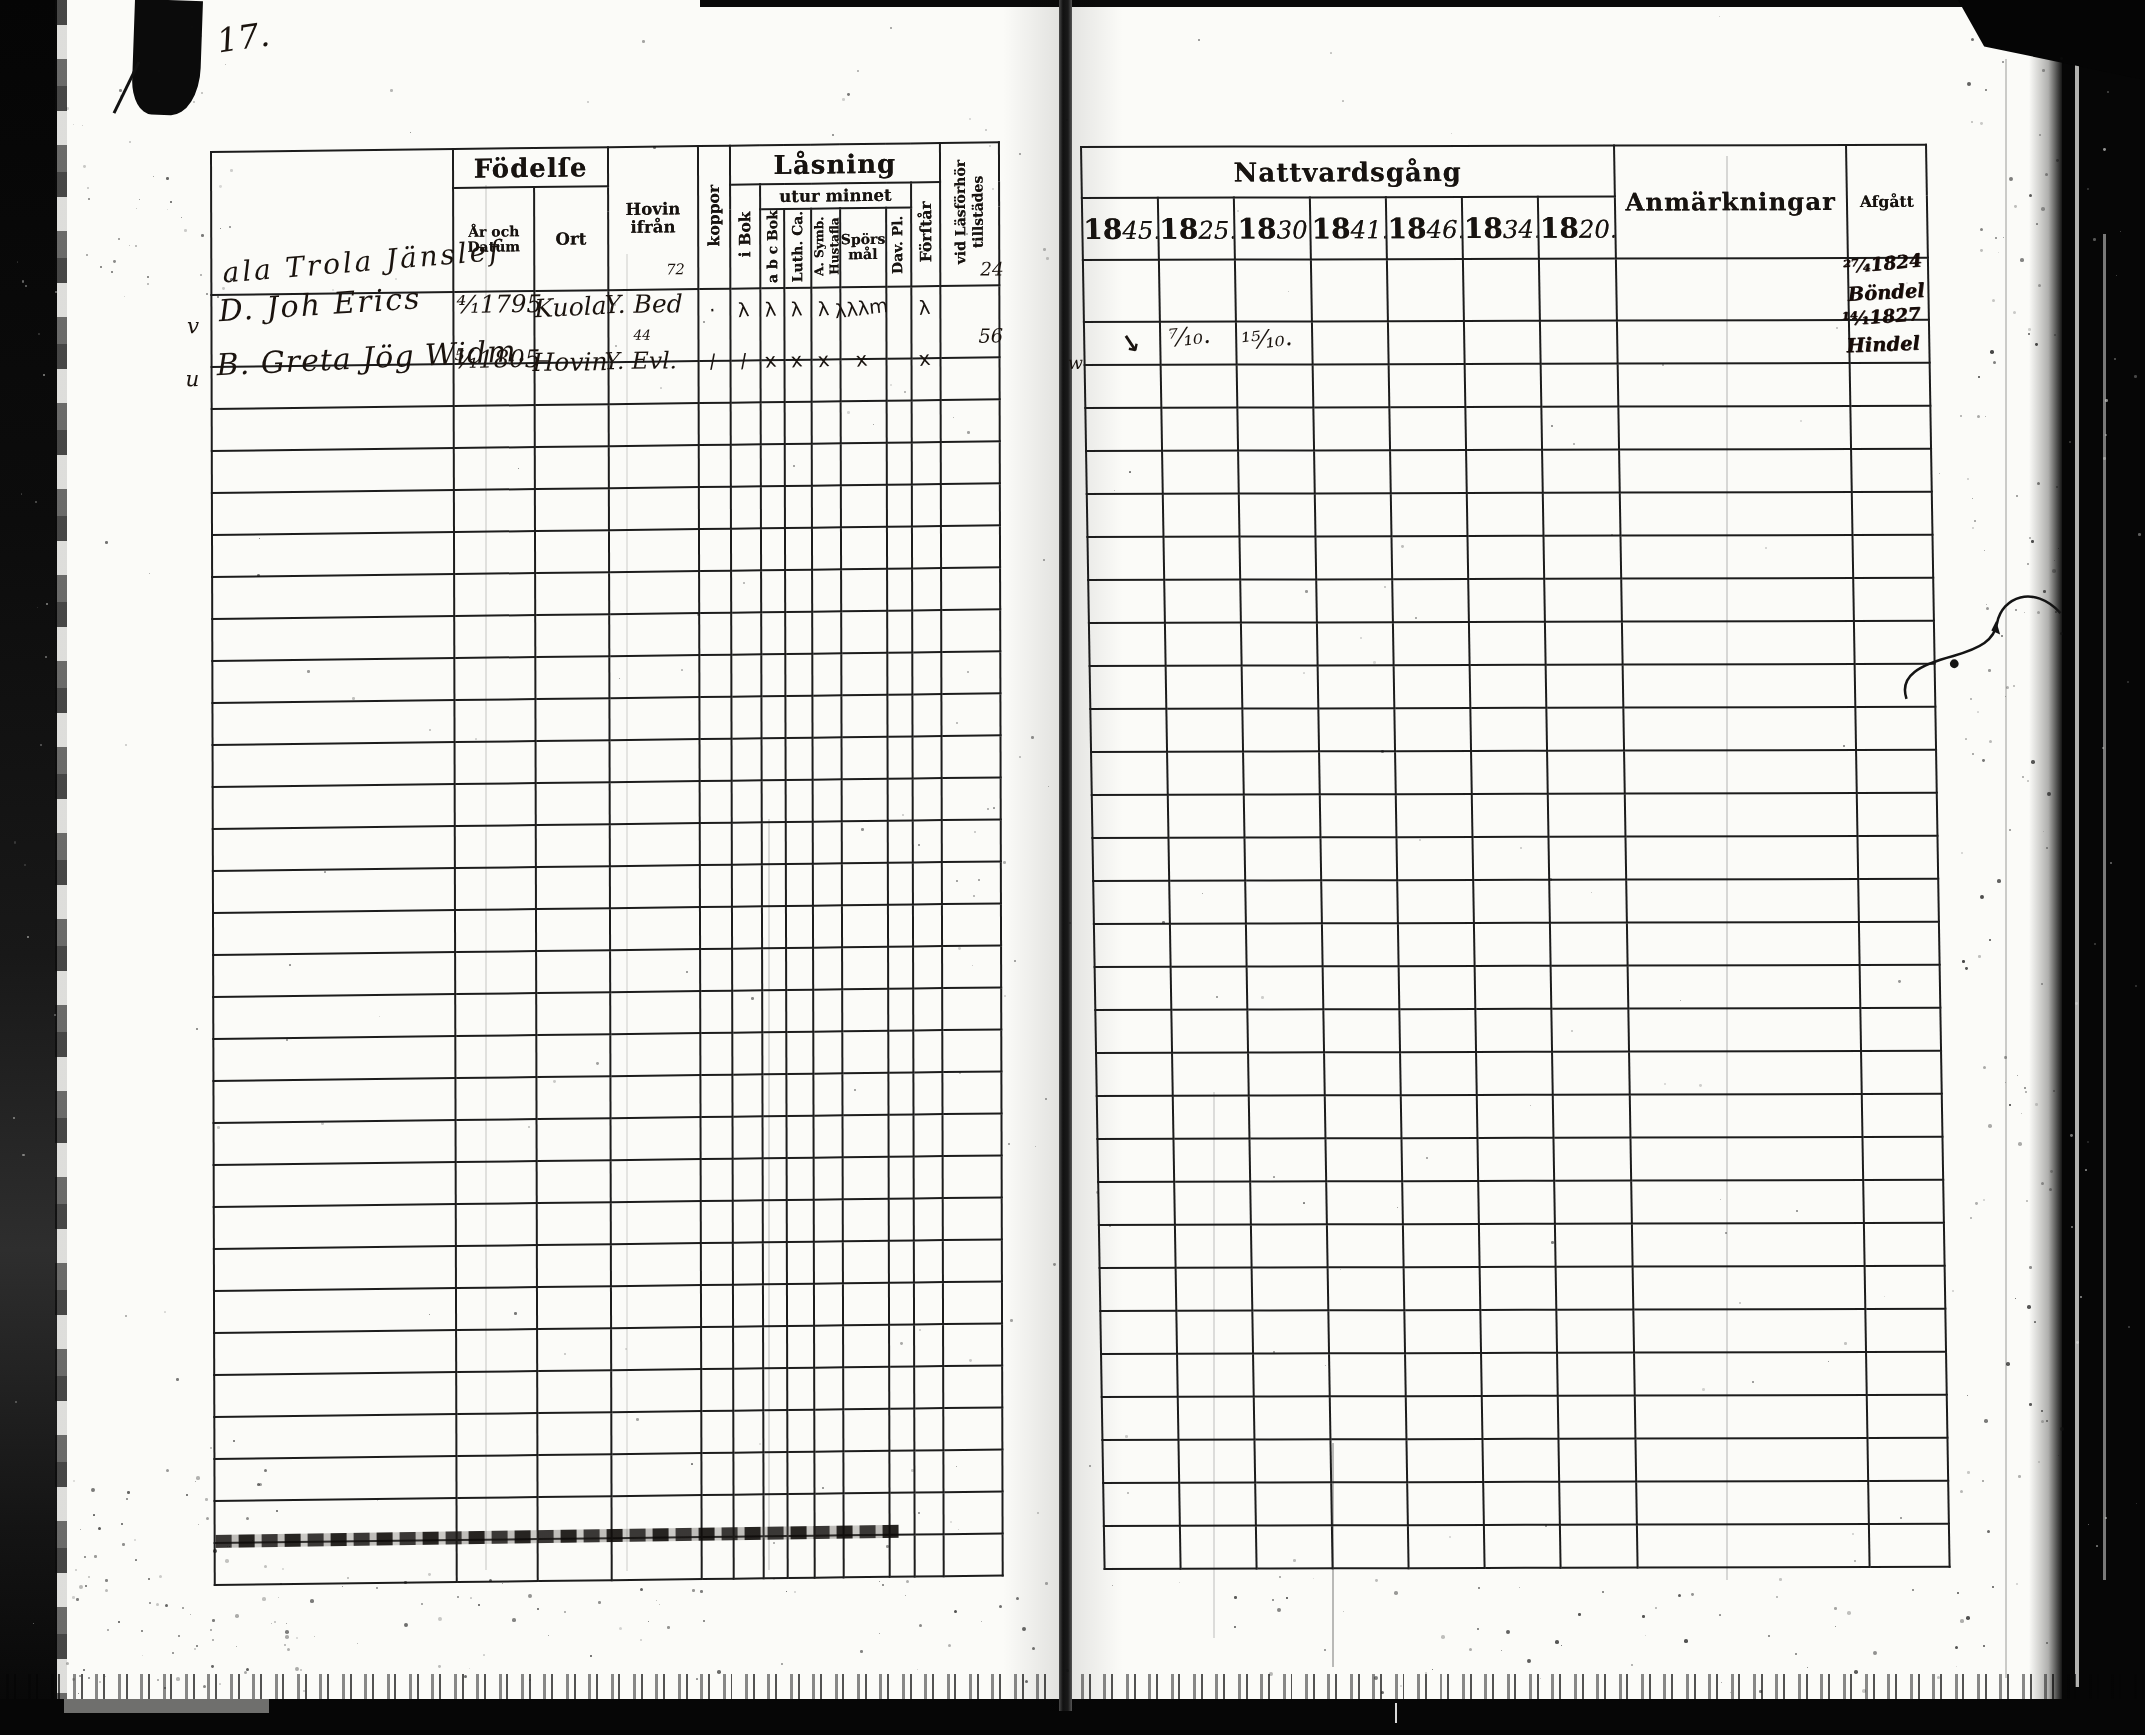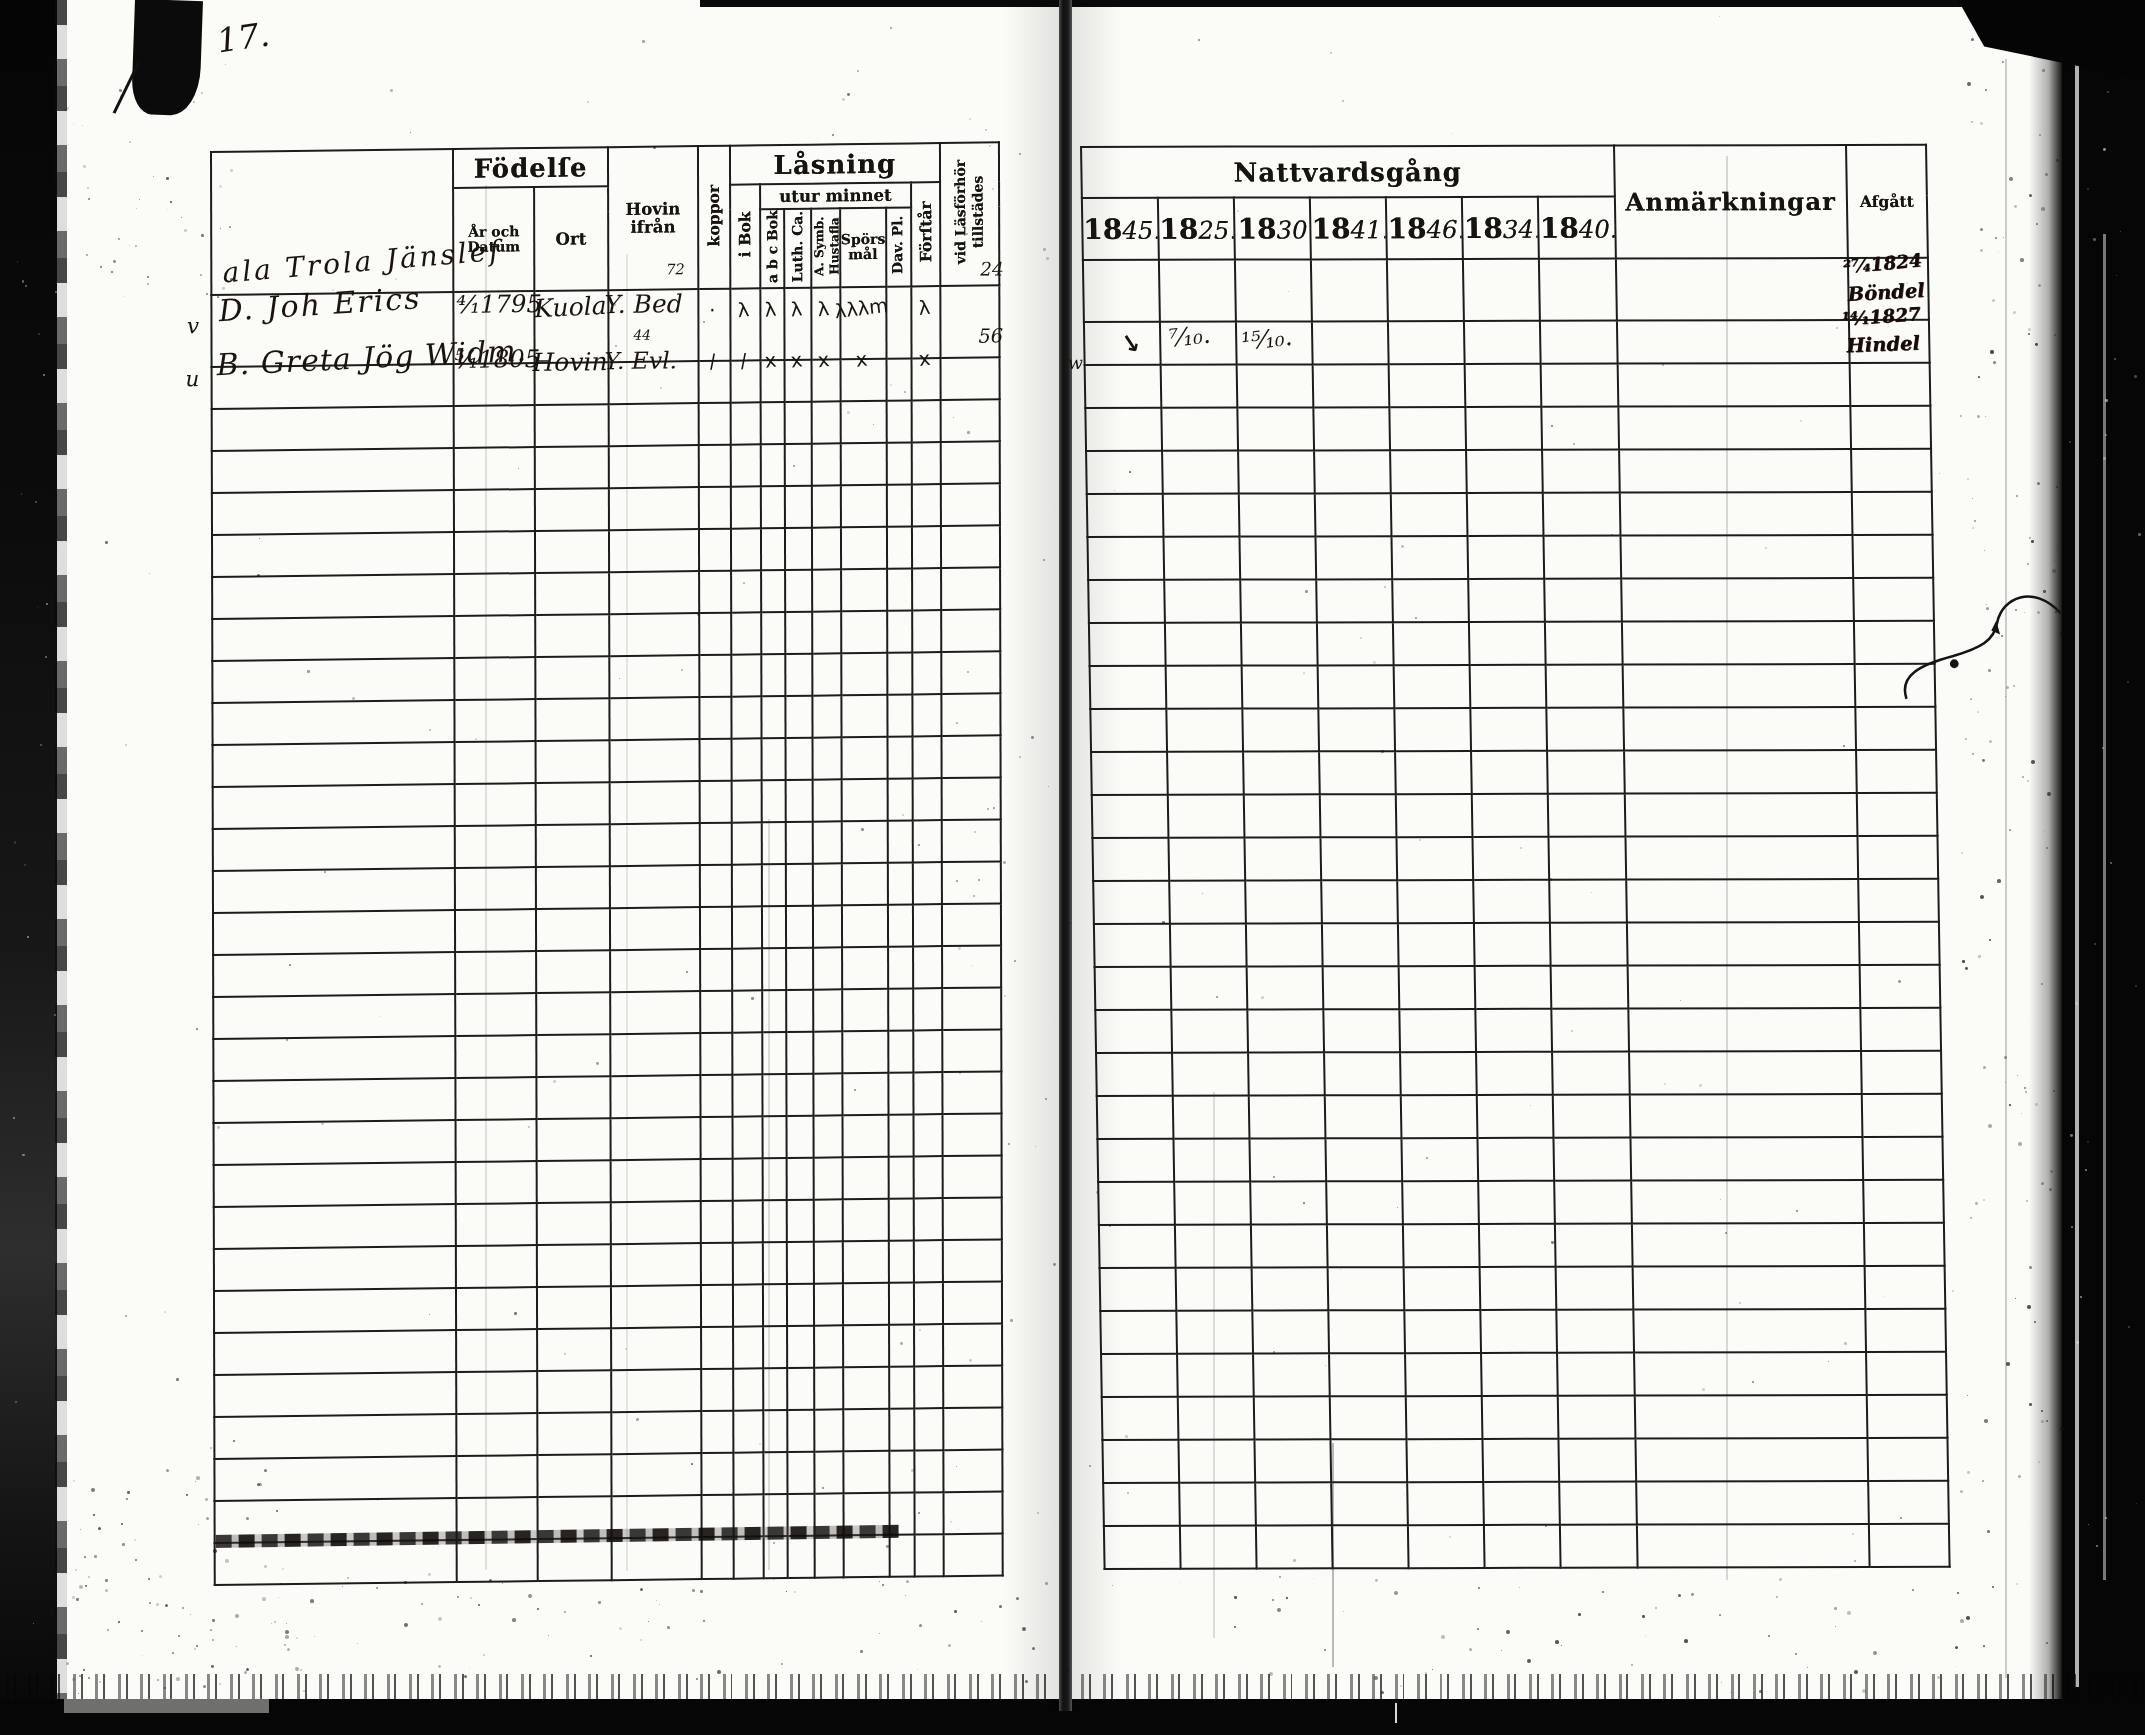--- a/index.html
+++ b/index.html
@@ -642,21 +642,21 @@
           <th rowspan="2" class="t-big" style="font-size:24.4px;">Anmärkningar</th>
           <th rowspan="2" class="t-med" style="font-size:15.6px;">Afgått</th>
         </tr>
         <tr style="height:62px;" id="yearrow">
             <th class="yearcell"><span>18</span><span class="hand">45.</span></th>
             <th class="yearcell"><span>18</span><span class="hand">25.</span></th>
             <th class="yearcell"><span>18</span><span class="hand">30</span></th>
             <th class="yearcell"><span>18</span><span class="hand">41.</span></th>
             <th class="yearcell"><span>18</span><span class="hand">46.</span></th>
             <th class="yearcell"><span>18</span><span class="hand">34.</span></th>
-            <th class="yearcell"><span>18</span><span class="hand">40.</span></th>
+            <th class="yearcell"><span>18</span><span class="hand">20.</span></th>
           </tr>
       </thead>
       <tbody id="rbody">
           <tr style="height: 62px;">
             <td></td>
             <td></td>
             <td></td>
             <td></td>
             <td></td>
             <td></td>

